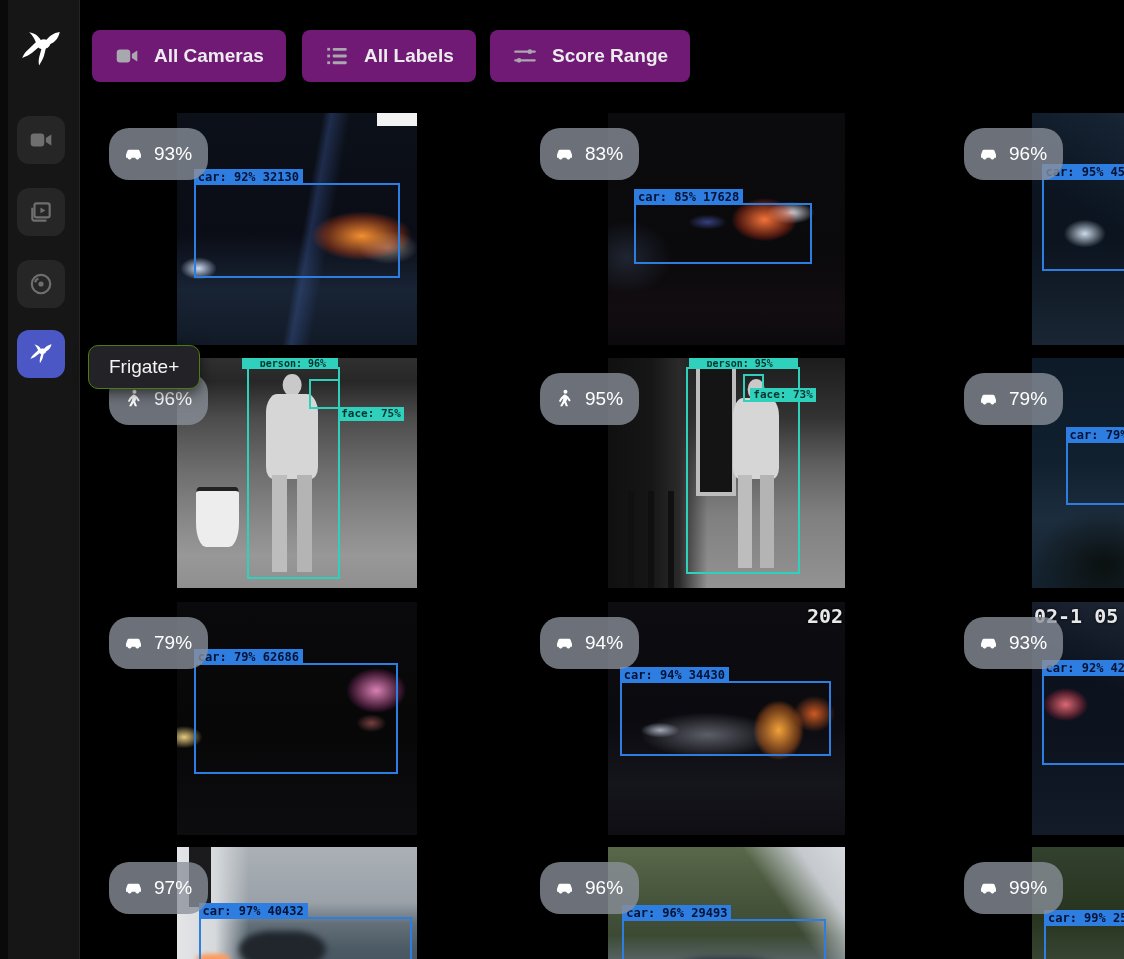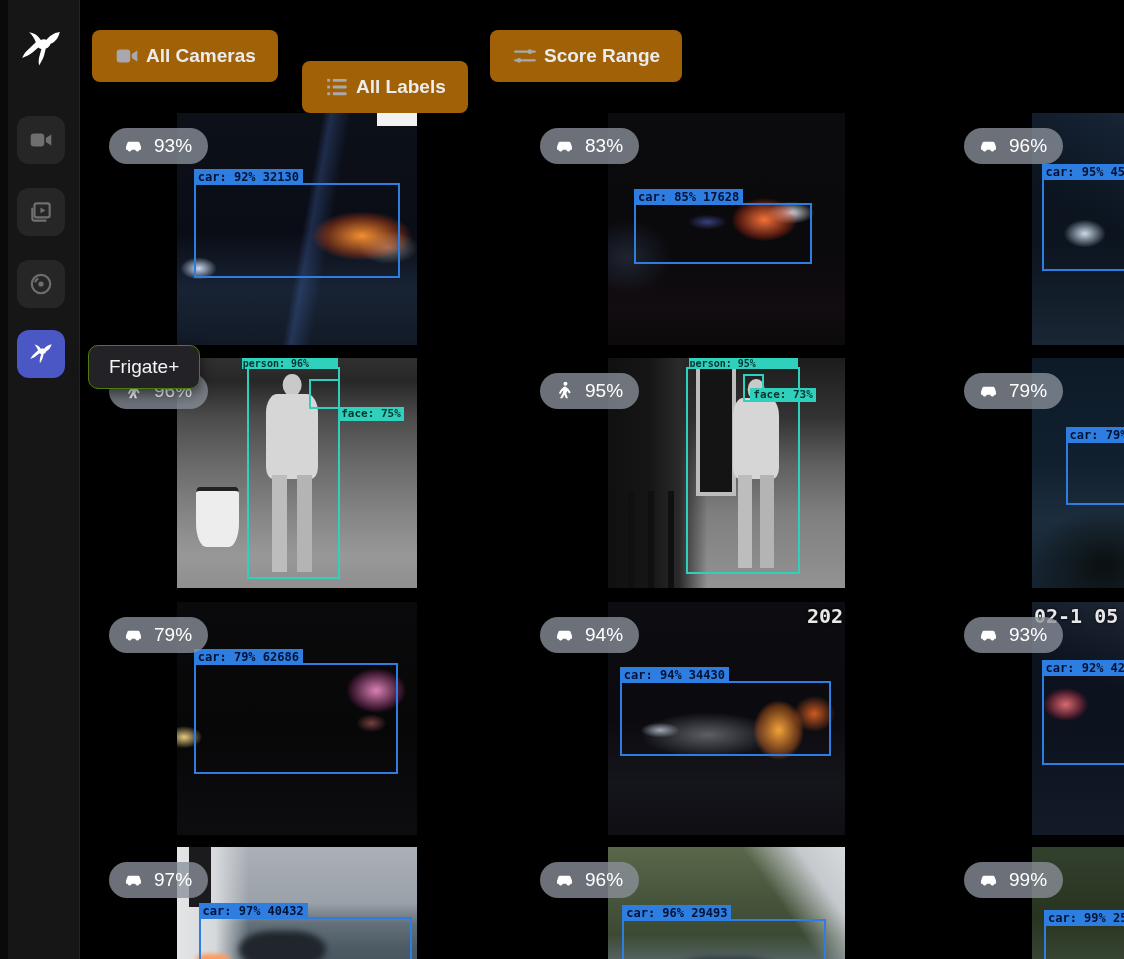--- a/index.html
+++ b/index.html
@@ -20,51 +20,51 @@
   .nb1{ top:116px; } .nb2{ top:188px; } .nb3{ top:260px; } .nb4{ top:330px; }
 
   
   .tooltip { position:absolute; left:88px; top:345px; z-index:60;
              background:#232327; border:1px solid #4d7c0f; border-radius:10px;
              padding:10px 20px; color:#f4f4f5; font-size:19px;
              box-shadow:0 4px 14px rgba(0,0,0,.6); }
 
   
   .toolbar-btn { position:absolute; top:30px; height:52px; display:inline-flex;
-                 align-items:center; gap:6px; padding:0 22px; background:#a16207;
+                 align-items:center; gap:14px; padding:0 22px; background:#701a75;
                  border:none; border-radius:8px; color:#ececee; font-size:19px;
                  font-weight:700; font-family:"Liberation Sans",sans-serif; cursor:pointer; }
   .toolbar-btn svg { width:26px; height:26px; color:#a8a8ae; flex:none; }
-  .tb1{ left:92px; } .tb2{ left:302px;margin-top:31px; } .tb3{ left:490px; }
+  .tb1{ left:92px; } .tb2{ left:302px; } .tb3{ left:490px; }
 
   
   .cell { position:absolute; overflow:visible; cursor:pointer; }
   .scene { position:absolute; inset:0; overflow:hidden; background:#0a0a0e; }
 
-  .badge { position:absolute; left:-68px; top:15px; height:36px; z-index:20;
+  .badge { position:absolute; left:-68px; top:15px; height:52px; z-index:20;
            display:flex; align-items:center; gap:9px; padding:0 16px 0 13px;
            background:rgba(139,145,155,.78); border-radius:20px;
            color:#fff; font-size:19px; }
   .badge svg { width:23px; height:23px; flex:none; }
 
   .bbox { position:absolute; }
   .bbox.car { border:2px solid #2e7de0; }
   .bbox.person { border:2px solid #2fd0bc; }
   .bbox.face { border:2px solid #2fd0bc; }
   .blabel { position:absolute; bottom:100%; left:-2px; white-space:nowrap;
             font-family:"DejaVu Sans Mono", monospace; font-weight:bold;
             font-size:12px; line-height:16px; padding:0 4px; }
   .blabel.car { background:#2e7de0; color:#041233; }
   .facelabel { position:absolute; left:100%; top:-2px; white-space:nowrap;
                font-family:"DejaVu Sans Mono", monospace; font-weight:bold;
                font-size:11px; line-height:14px; padding:0 3px;
                background:#2fd0bc; color:#063530;margin-top:28px; }
   .toplabel { position:absolute; top:0; height:11px; overflow:hidden;
               font-family:"DejaVu Sans Mono", monospace; font-weight:bold;
-              font-size:10px; line-height:11px; padding:0 1px; white-space:nowrap;
+              font-size:10px; line-height:11px; padding:0 18px; white-space:nowrap;
               background:#2fd0bc; color:#063530; }
   .overlay-ts { position:absolute; color:#e8e8e8; font-weight:bold;
                 font-family:"DejaVu Sans Mono", monospace; font-size:20px;
                 text-shadow:0 0 3px #000; }
   .ts-chip { position:absolute; right:0; top:0; width:40px; height:13px; background:#f2f2f2; }
 
   
   .s1 { background:
     radial-gradient(70px 34px at 77% 53%, rgba(255,150,50,.95), rgba(255,80,20,.3) 55%, transparent 72%),
     radial-gradient(26px 16px at 9% 67%, rgba(215,230,255,.95), transparent 70%),

